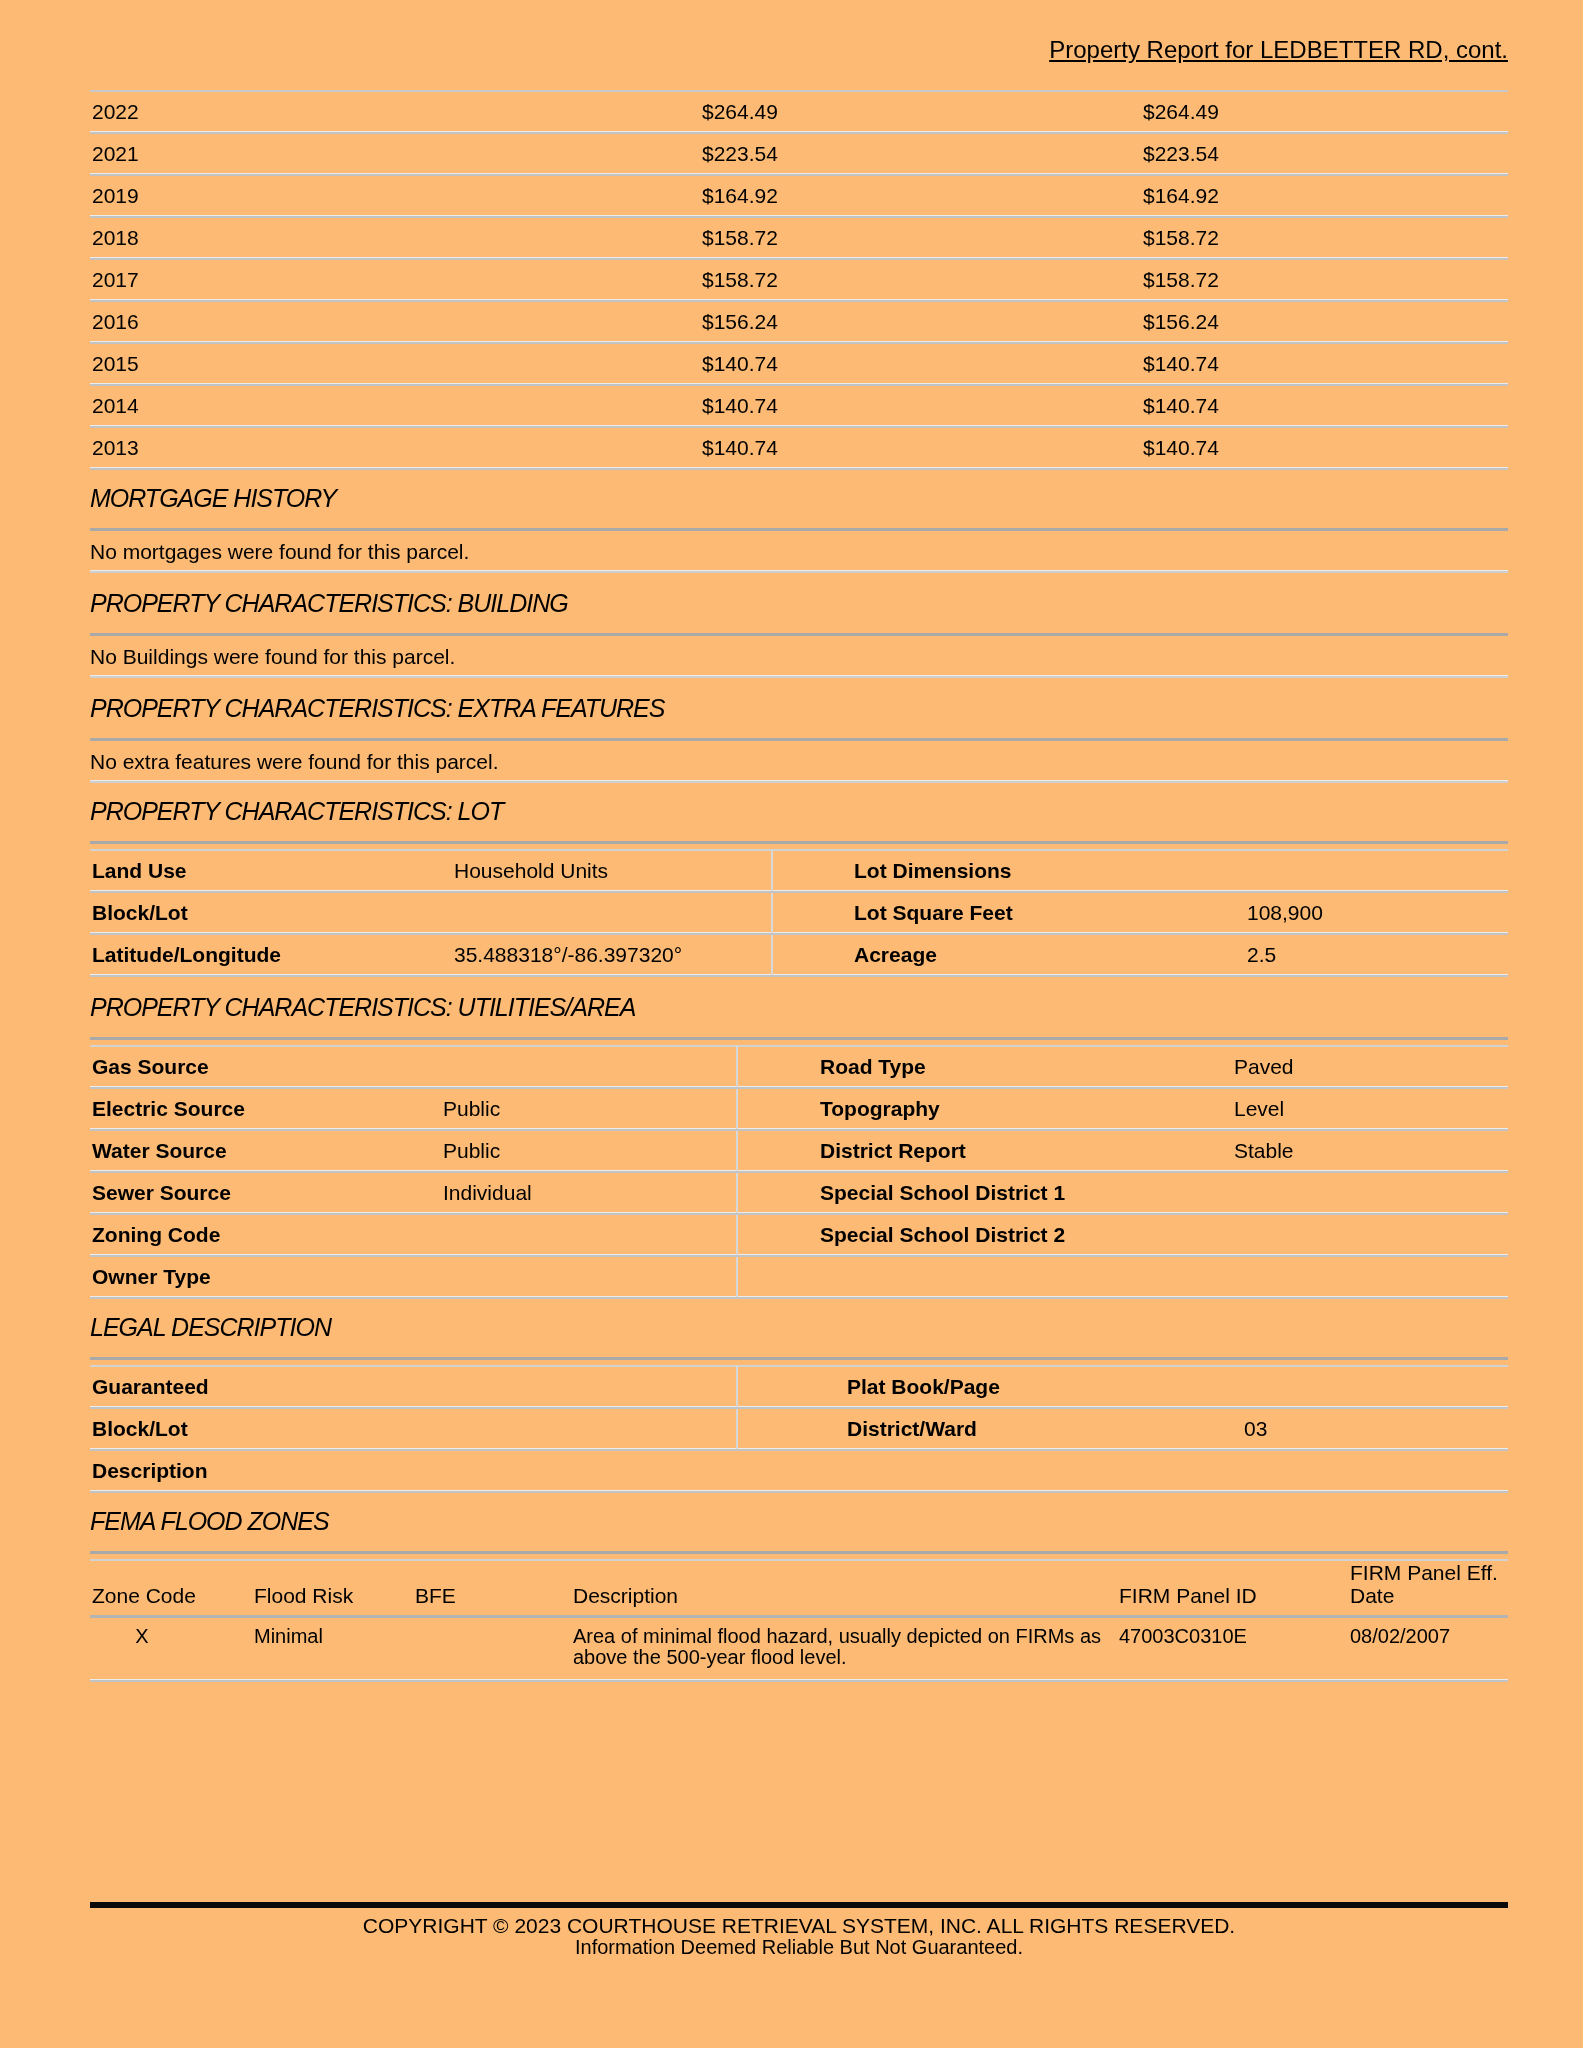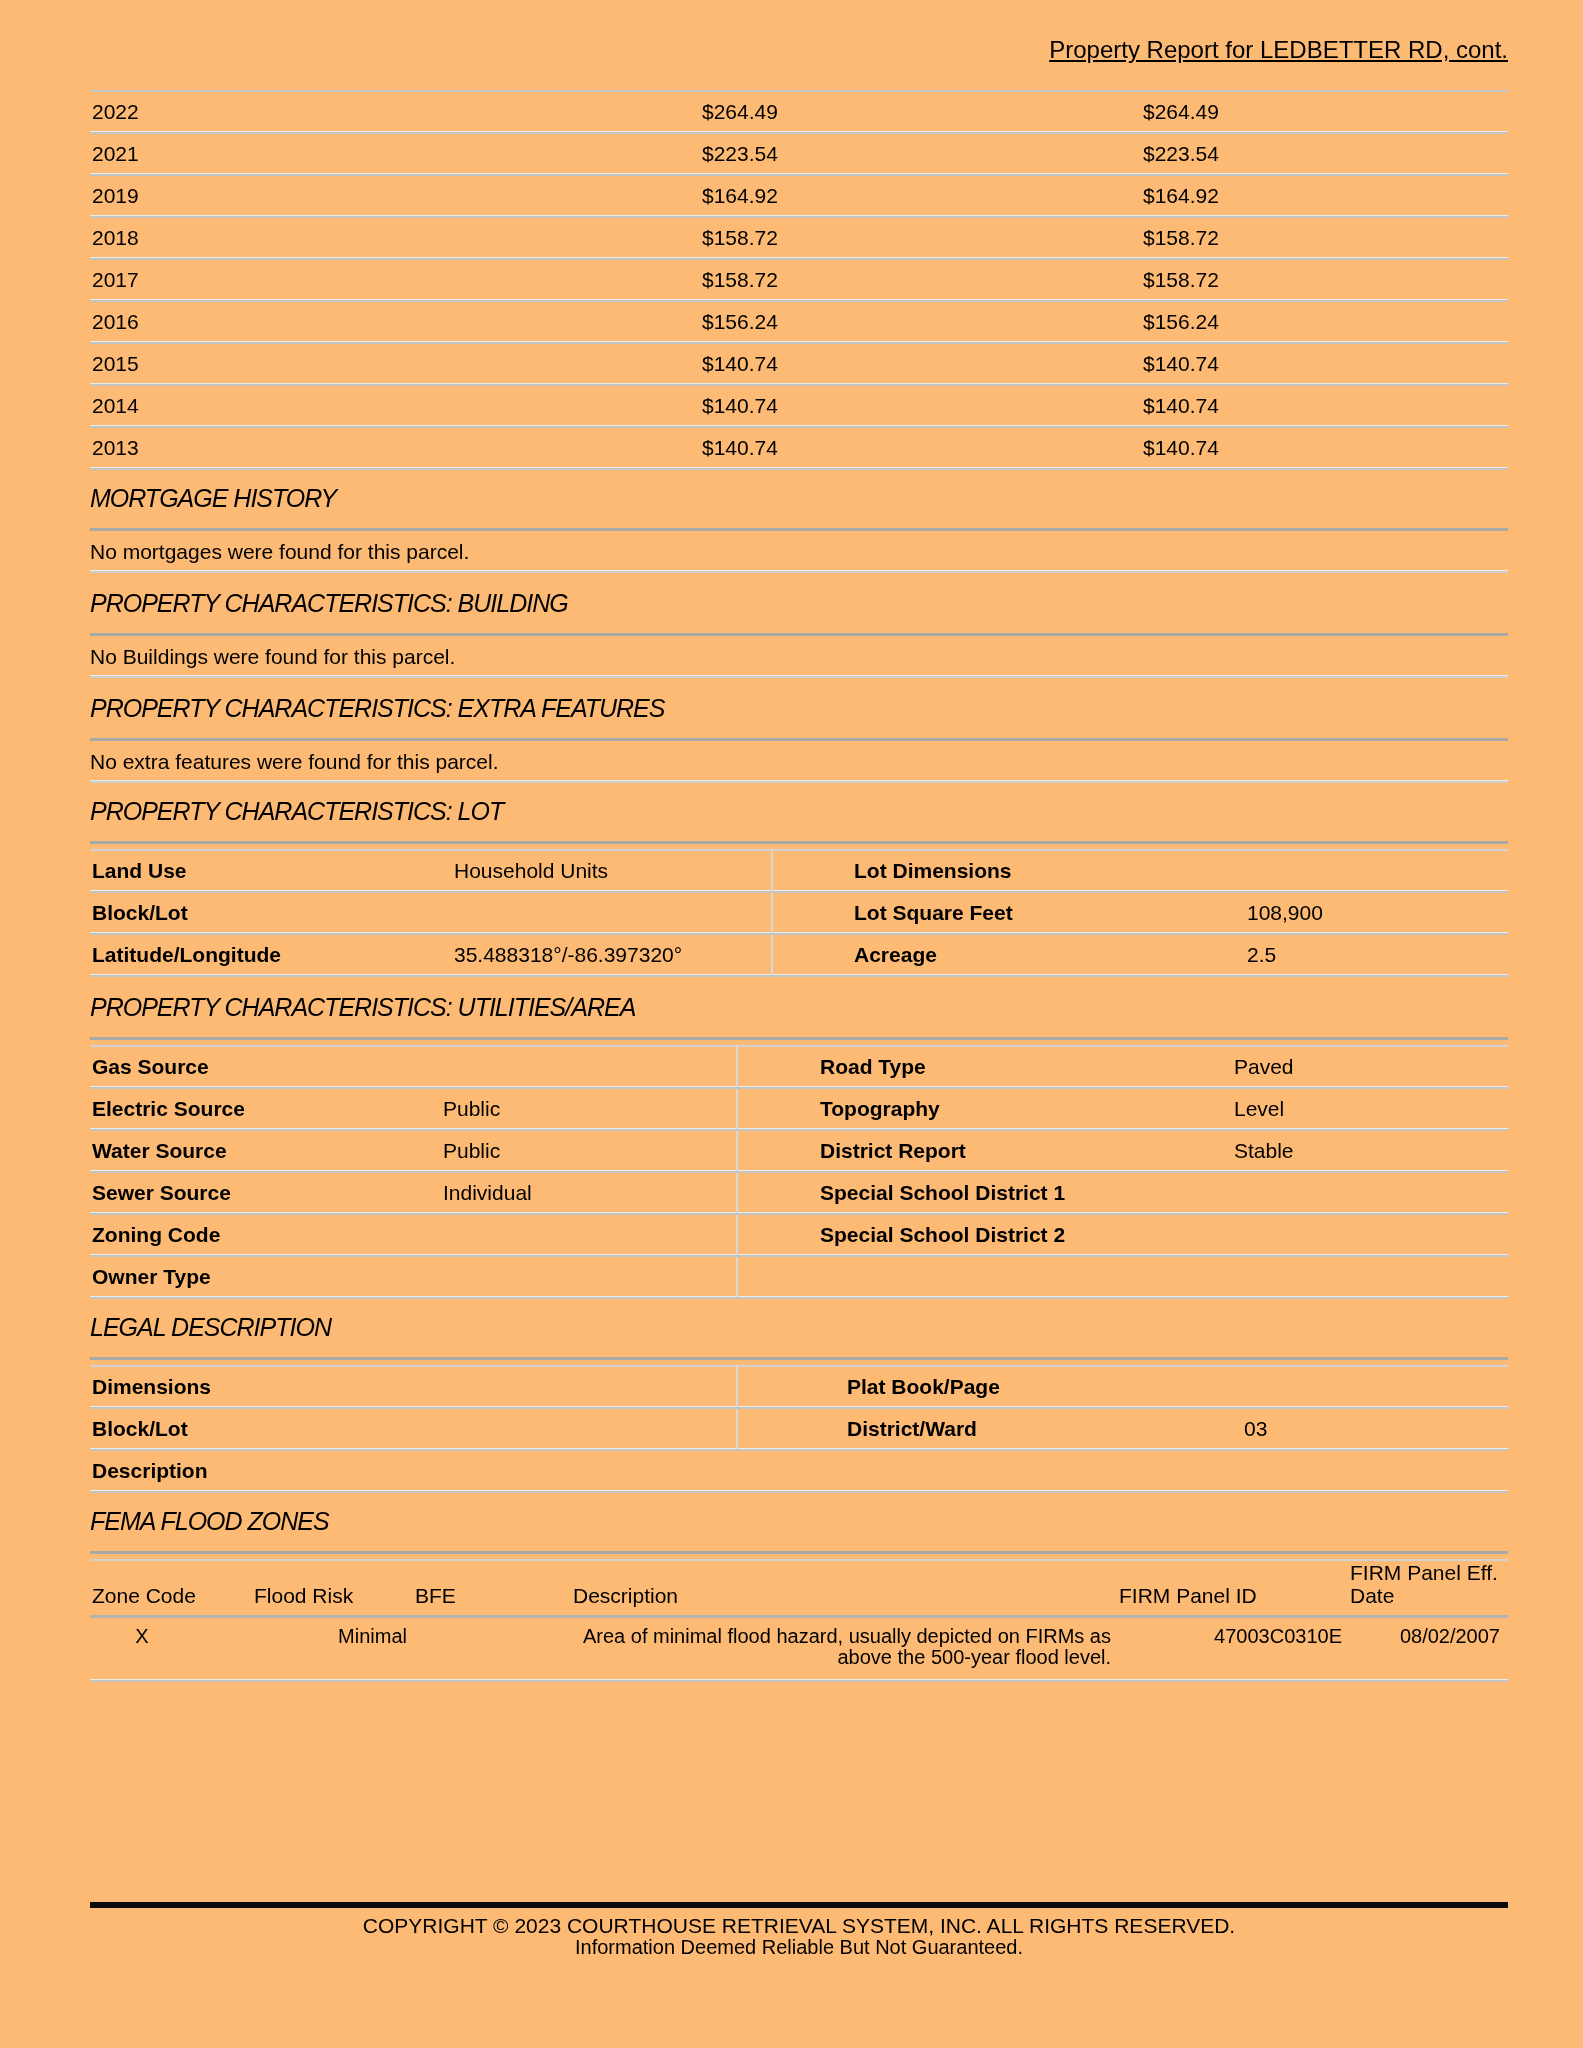--- a/index.html
+++ b/index.html
@@ -79,21 +79,20 @@
     height:52px; line-height:23px;
     border-bottom:3px solid #b3b3b3;
   }
   .fema-table td {
     font-size:20px; vertical-align:top;
     padding-top:8px; padding-bottom:12px; padding-right:8px;
     line-height:21px;
     border-bottom:2px solid #c3c3c3;
     box-shadow:inset 0 -1px 0 #ececec;
     white-space:normal;
-    text-align:right;
   }
   .fema-table .zone-hdr { padding-left:2px; }
   .fema-table .zone-cell { text-align:center; padding-right:60px; }
 
   
   .footer { position:absolute; left:90px; top:1902px; width:1418px; text-align:center; }
   .footer-bar { height:6px; background:#0a0a0a; }
   .footer-line1 { margin-top:7px; font-size:21px; line-height:22px; }
   .footer-line2 { font-size:20px; line-height:21px; }
 </style>
@@ -252,21 +251,21 @@
     <div class="section-heading mt14">LEGAL DESCRIPTION</div>
     <table class="field-table legal-table">
       <colgroup>
           <col style="width:353px">
           <col style="width:294px">
           <col style="width:497px">
           <col style="width:274px">
         </colgroup>
       <tbody>
         <tr>
-          <td class="lbl">Dimensions</td>
+          <td class="lbl">Guaranteed</td>
           <td class="val"></td>
           <td class="rlbl">Plat Book/Page</td>
           <td class="rval"></td>
         </tr>
         <tr>
           <td class="lbl">Block/Lot</td>
           <td class="val"></td>
           <td class="rlbl">District/Ward</td>
           <td class="rval">03</td>
         </tr>

